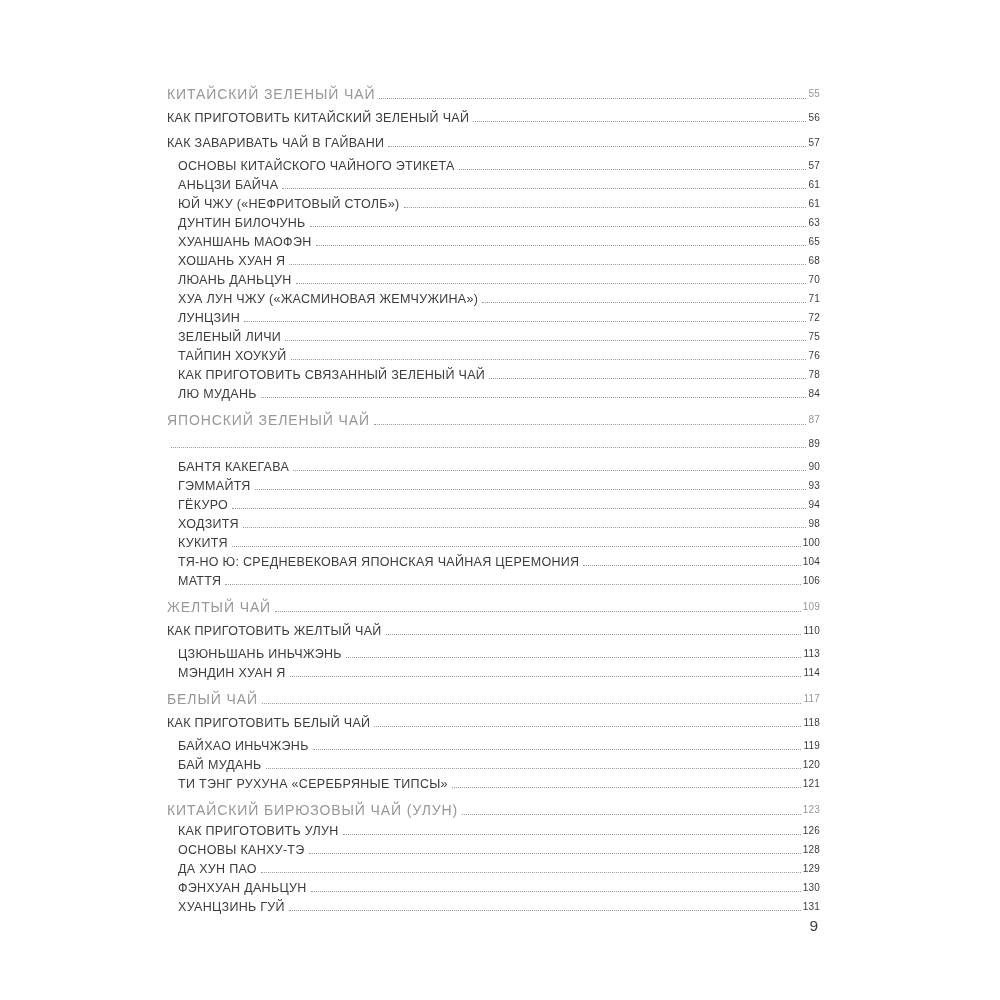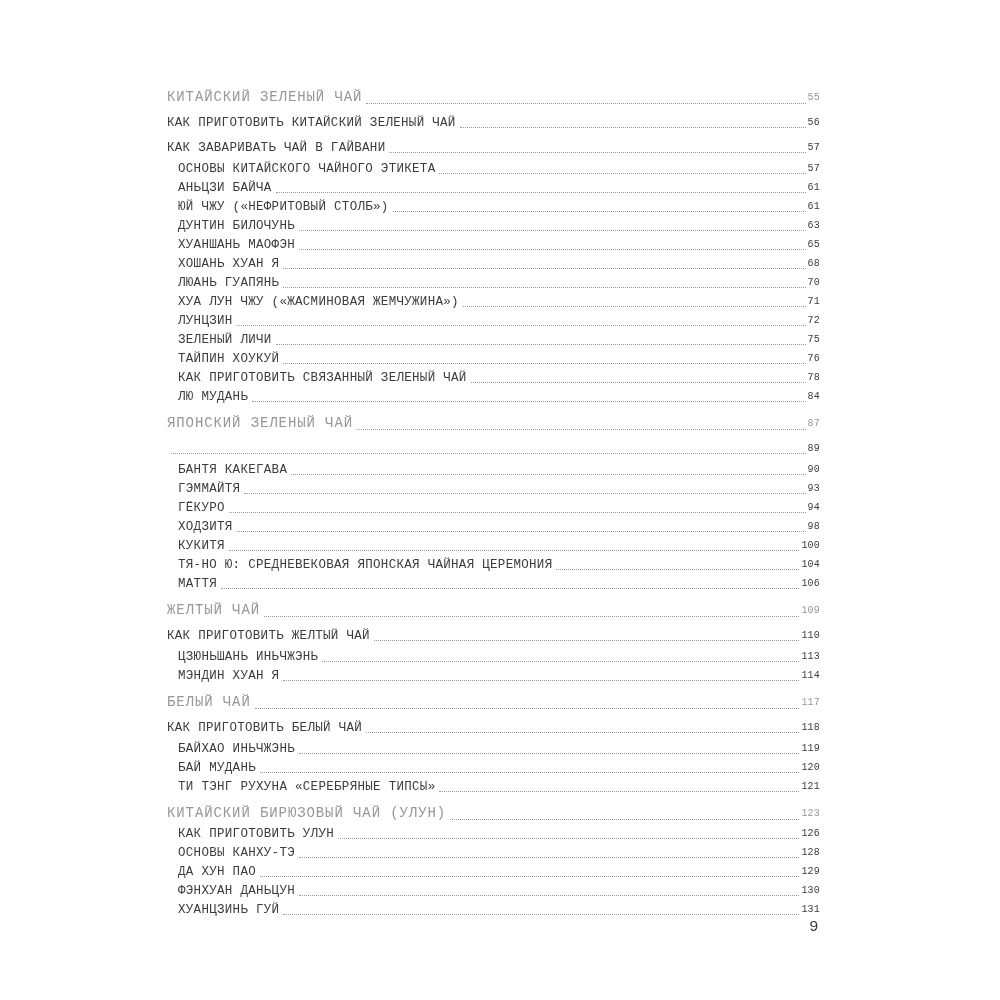--- a/index.html
+++ b/index.html
@@ -19,23 +19,22 @@
     overflow: hidden;
   }
   .toc {
     position: absolute;
     left: 167px;
     top: 80px;
     width: 653px;
   }
   .row {
     display: flex;
-    align-items: center;
+    align-items: flex-start;
     height: 19px;
-    font-family: Liberation Mono, monospace;
   }
   .row .label {
     white-space: nowrap;
     font-size: 12.5px;
     letter-spacing: 0.3px;
     color: var(--entry, #3c3c3c);
     line-height: 14px;
   }
   .row .num {
     white-space: nowrap;
@@ -133,21 +132,21 @@
         <span class="label">ХУАНШАНЬ МАОФЭН</span>
         <span class="dots"></span>
         <span class="num">65</span>
       </div>
       <div class="row subentry">
         <span class="label">ХОШАНЬ ХУАН Я</span>
         <span class="dots"></span>
         <span class="num">68</span>
       </div>
       <div class="row subentry">
-        <span class="label">ЛЮАНЬ ГУАПЯНЬ</span>
+        <span class="label">ЛЮАНЬ ДАНЬЦУН</span>
         <span class="dots"></span>
         <span class="num">70</span>
       </div>
       <div class="row subentry">
         <span class="label">ХУА ЛУН ЧЖУ («ЖАСМИНОВАЯ ЖЕМЧУЖИНА»)</span>
         <span class="dots"></span>
         <span class="num">71</span>
       </div>
       <div class="row subentry">
         <span class="label">ЛУНЦЗИН</span>

